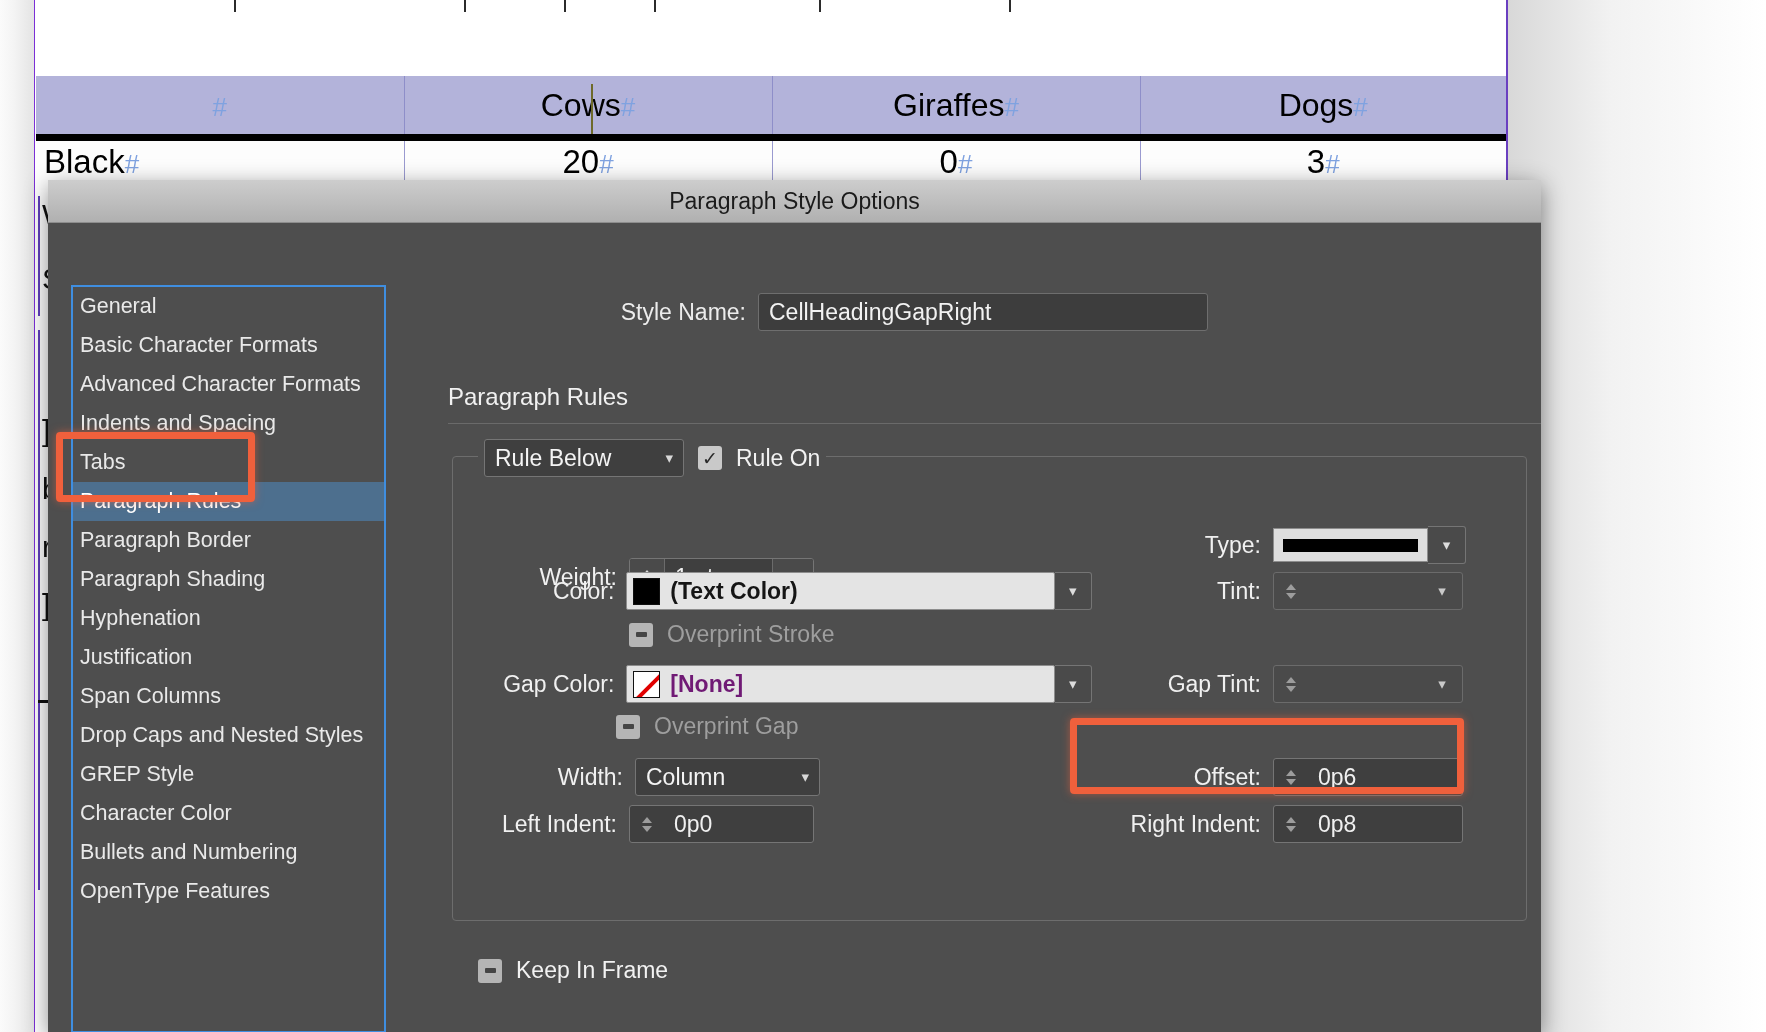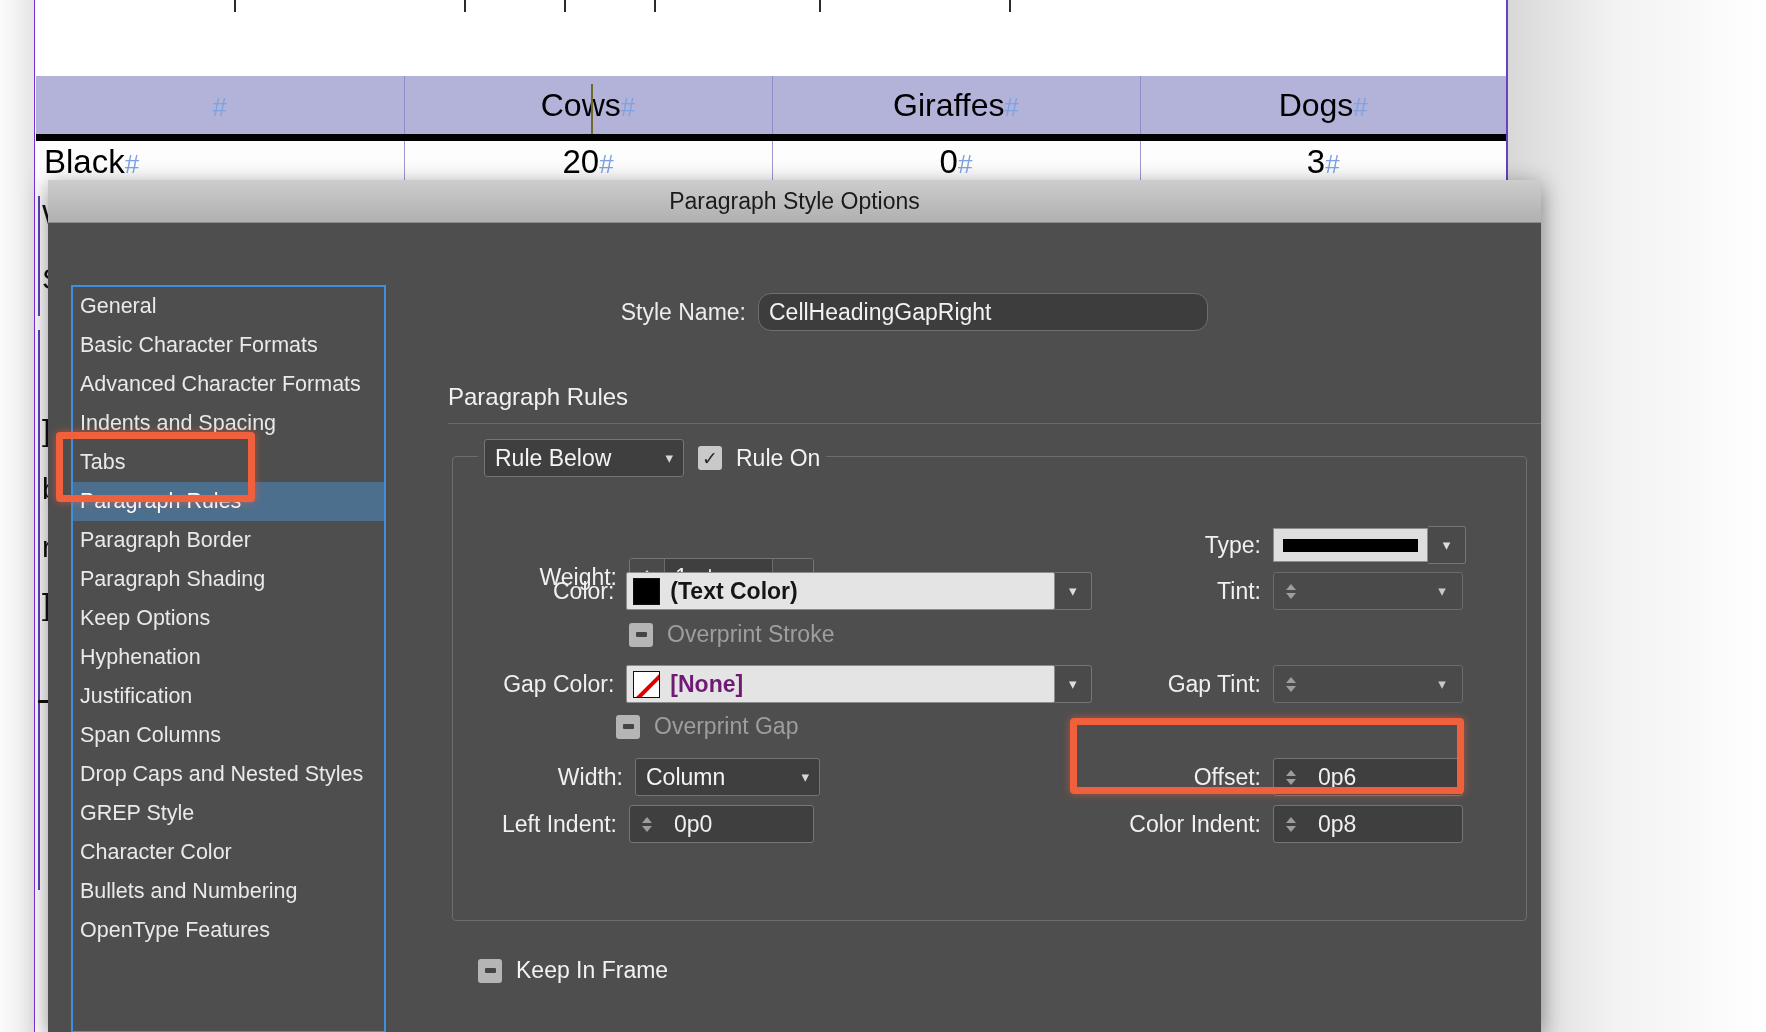--- a/index.html
+++ b/index.html
@@ -104,21 +104,21 @@
   .rpanel{position:absolute;left:358px;top:48px;width:1120px;height:762px;}
 
   .row-stylename{
     position:absolute;left:0;top:22px;width:1100px;height:38px;
     display:flex;align-items:center;
   }
   .lbl-r{font-size:23px;color:#ececec;text-align:right;}
   .stylename-label{width:340px;}
   .stylename-input{
     margin-left:12px;width:450px;height:38px;box-sizing:border-box;
-    background:#3d3d3d;border:1px solid #6e6e6e;border-radius:13px;
+    background:#3d3d3d;border:1px solid #6e6e6e;border-radius:3px;
     color:#f2f2f2;font-size:23px;padding:0 10px;display:flex;align-items:center;
   }
   .row-location{
     position:absolute;left:0;top:72px;width:1100px;display:flex;align-items:center;
   }
   .location-label{width:340px;}
 
   .section-title{
     position:absolute;left:42px;top:112px;font-size:24px;color:#f1f1f1;
   }
@@ -307,23 +307,20 @@
       <div class="side-item selected">
           <span>Paragraph Rules</span>
         </div>
       <div class="side-item">
           <span>Paragraph Border</span>
         </div>
       <div class="side-item">
           <span>Paragraph Shading</span>
         </div>
       <div class="side-item">
-          <span>Keep Options</span>
-        </div>
-      <div class="side-item">
           <span>Hyphenation</span>
         </div>
       <div class="side-item">
           <span>Justification</span>
         </div>
       <div class="side-item">
           <span>Span Columns</span>
         </div>
       <div class="side-item">
           <span>Drop Caps and Nested Styles</span>
@@ -466,21 +463,21 @@
         <div class="stepper" style="margin-left:12px;width:185px;">
           <div class="spin ghost">
               <span class="arrow-up"></span>
               <span class="arrow-dn"></span>
             </div>
           <div class="val">0p0</div>
         </div>
       </div>
 
       <div class="frow" style="left:700px;top:534px;">
-        <span class="flabel" style="width:155px;">Color Indent:</span>
+        <span class="flabel" style="width:155px;">Right Indent:</span>
         <div class="stepper" style="margin-left:12px;width:190px;">
           <div class="spin ghost">
               <span class="arrow-up"></span>
               <span class="arrow-dn"></span>
             </div>
           <div class="val">0p8</div>
         </div>
       </div>
 
       <div class="keepframe">

